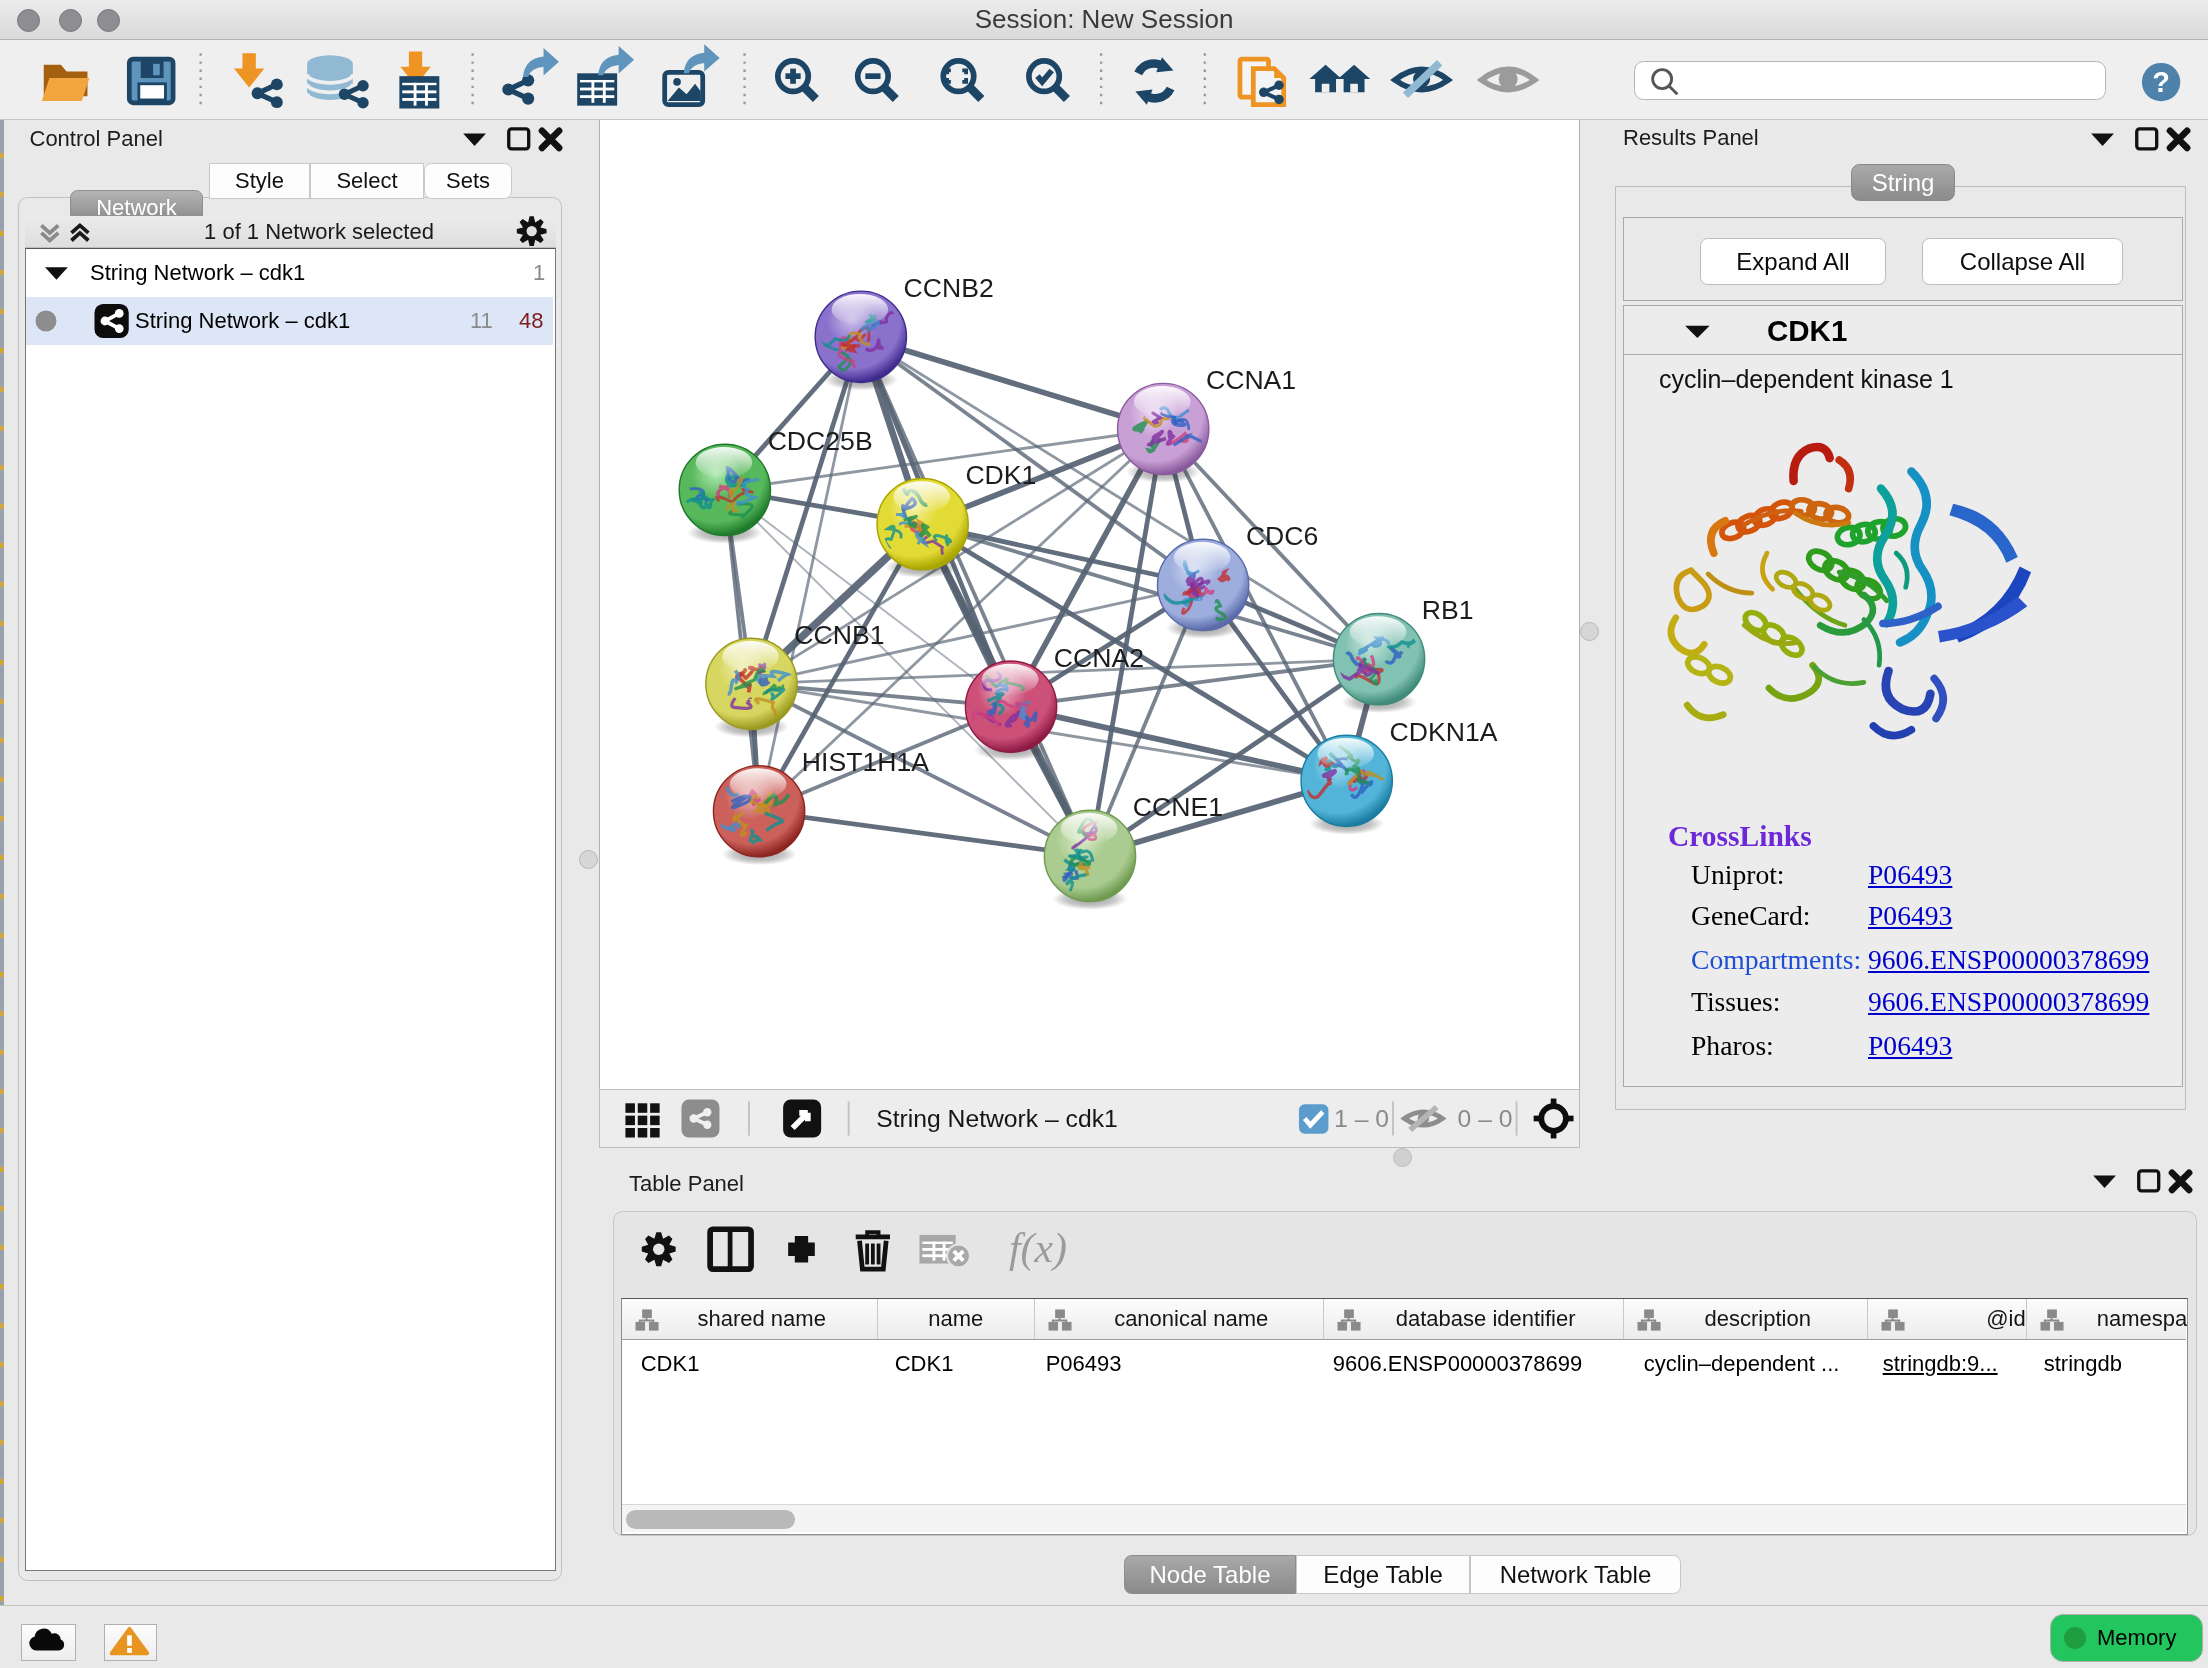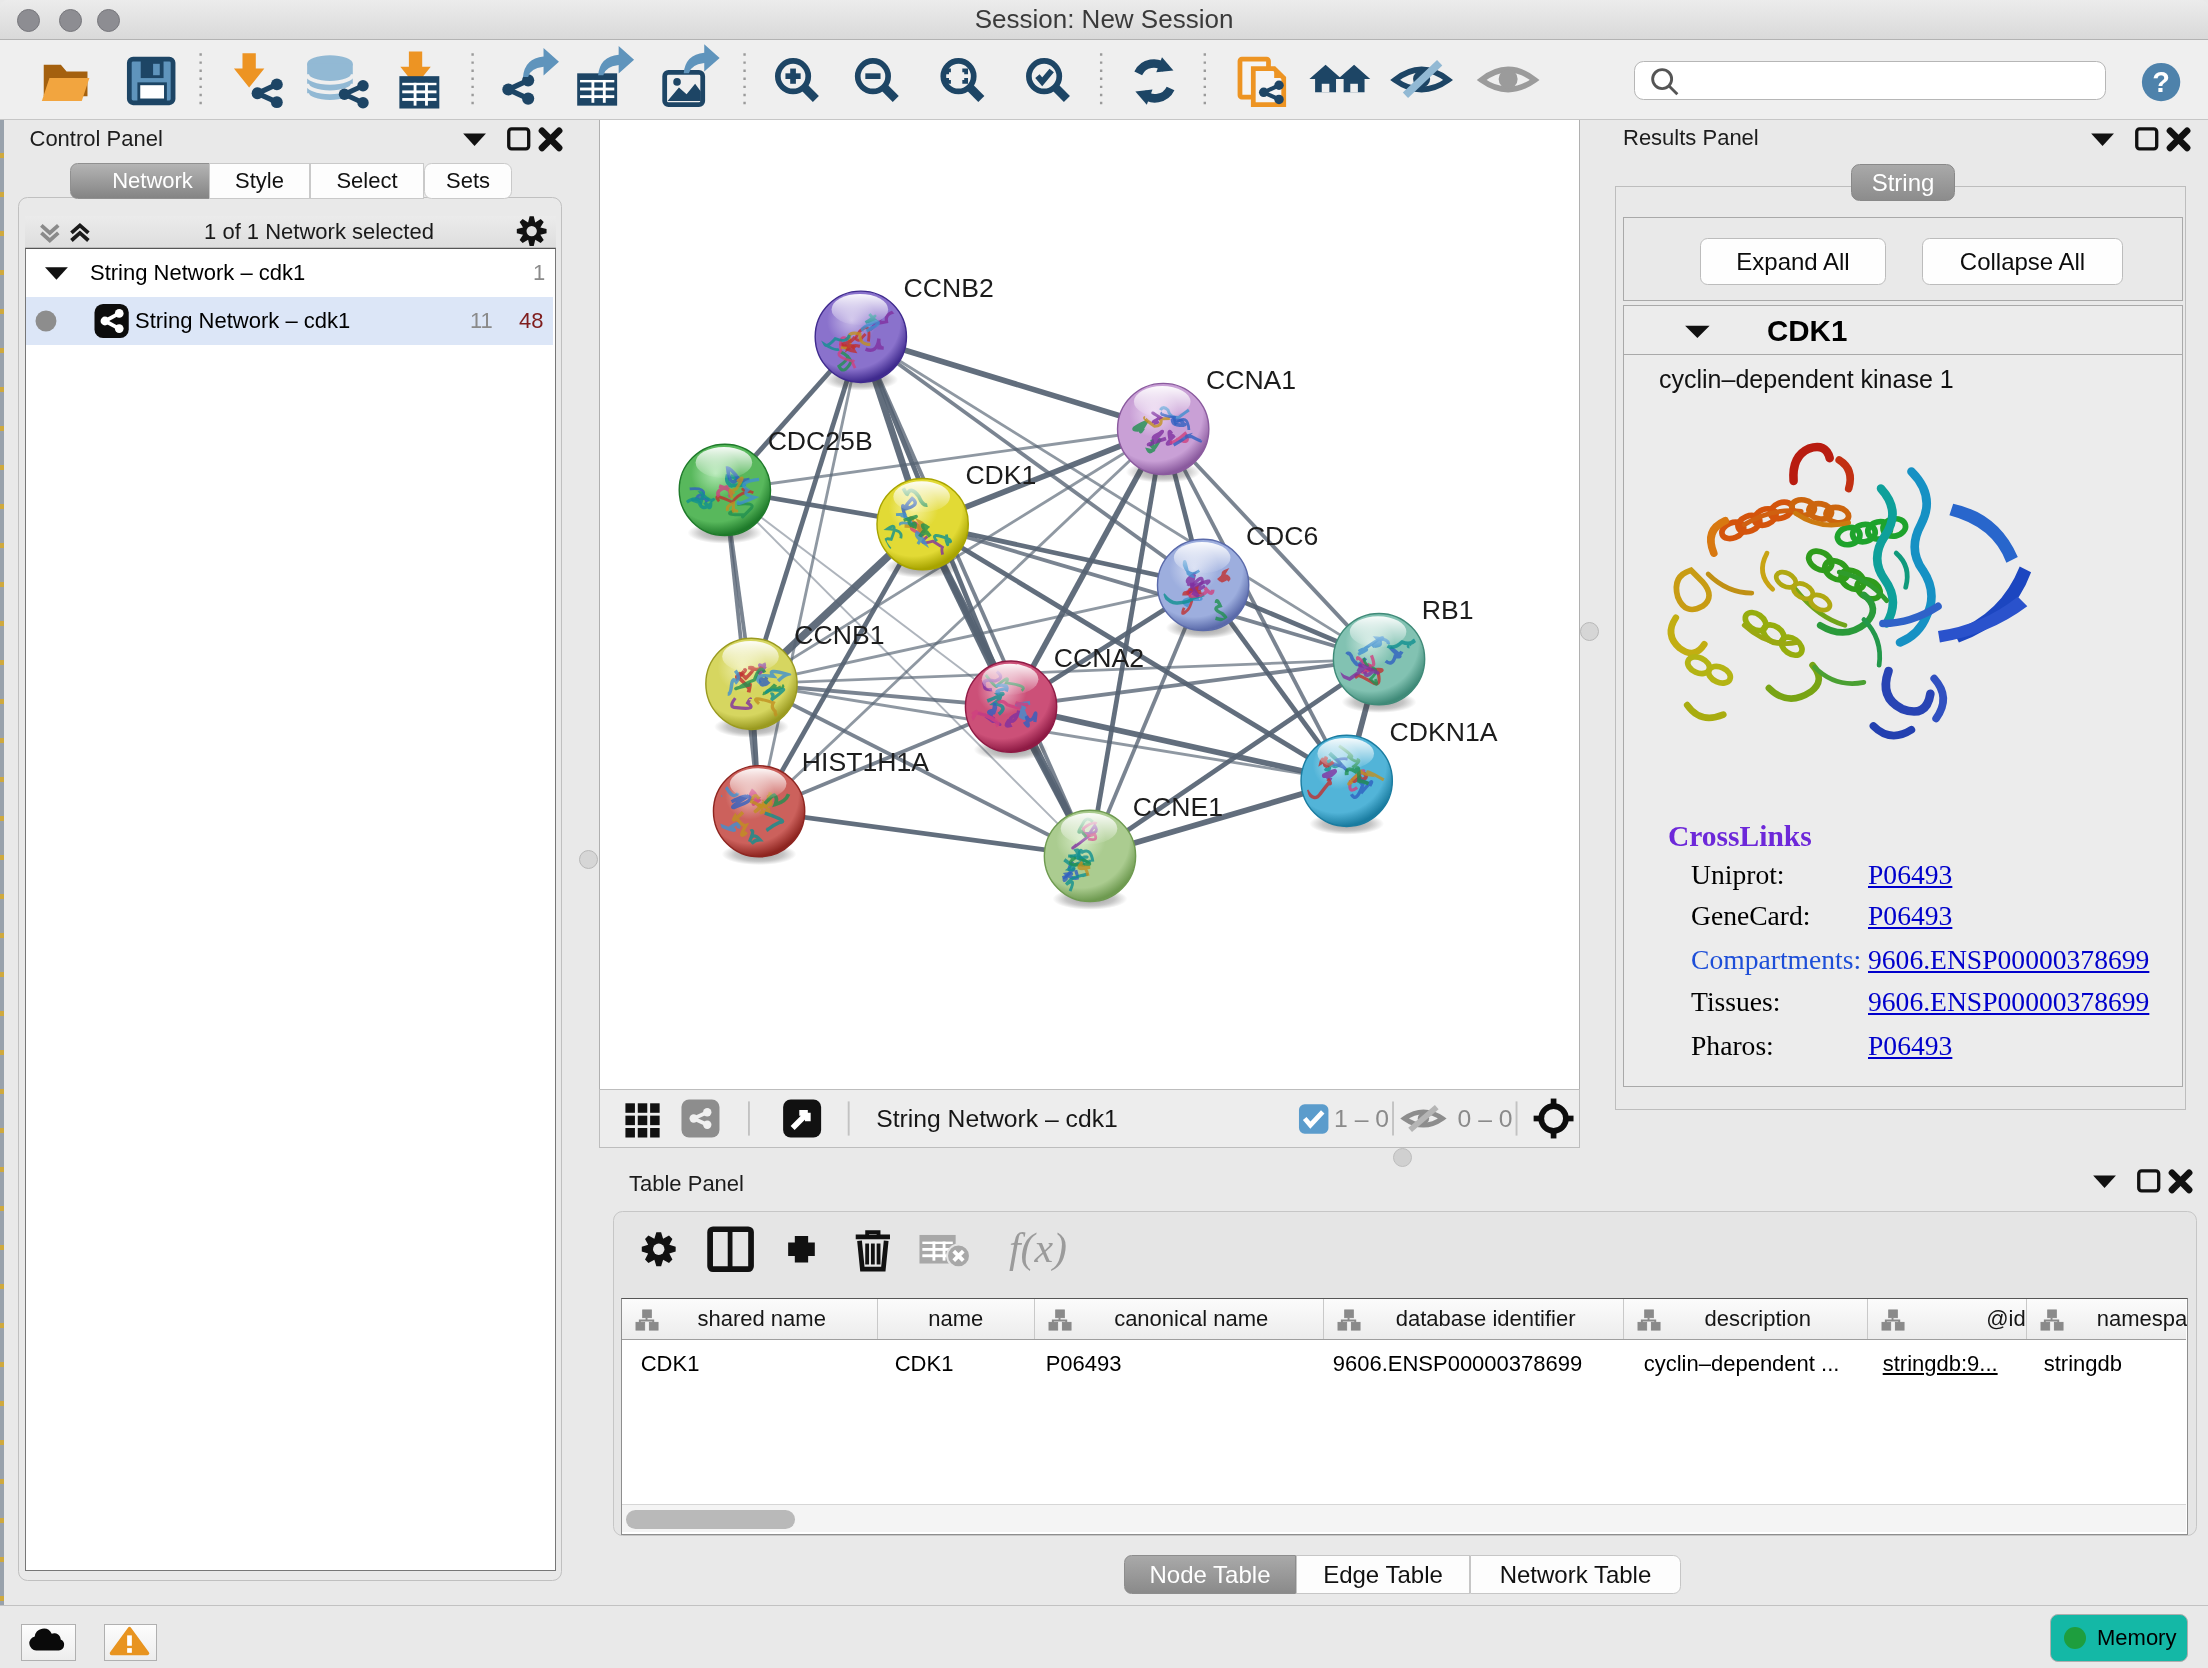--- a/index.html
+++ b/index.html
@@ -180,21 +180,21 @@
       </svg>
     </div>
   <svg width="48" height="48" style="position:absolute;left:2139px;top:20px;" viewBox="0 0 50 50">
       <circle cx="23" cy="23" r="20" fill="#4e82ab"></circle>
       <text x="23" y="33" font-size="30" font-weight="bold" fill="#fff" text-anchor="middle" font-family="Liberation Sans,sans-serif">?</text>
     </svg>
 </div>
 
 <div class="abs panel-title" style="left:29.5px;top:126px;">Control Panel</div>
 <div class="abs" id="ctrl-box"></div>
-<div class="tab sel" style="left:70px;width:165px;border-radius:7.6px;">Network</div>
+<div class="tab sel" style="left:70px;width:133px;border-radius:7.6px;margin-top:27px;">Network</div>
 <div class="tab" style="left:209px;width:101px;">Style</div>
 <div class="tab" style="left:310px;width:114px;">Select</div>
 <div class="tab" style="left:424px;width:88px;border-radius:7.6px;">Sets</div>
 <div class="abs" id="ctrl-bar">
   <svg width="571" height="32" style="position:absolute;left:0;top:0;" viewBox="0 0 600 34">
       <g stroke="#8a8a8a" stroke-width="4" fill="none">
         <path d="M 14 10 l 9 8 l 9 -8 M 14 18 l 9 8 l 9 -8"></path>
       </g>
       <g stroke="#1a1a1a" stroke-width="4" fill="none">
         <path d="M 46 18 l 9 -8 l 9 8 M 46 26 l 9 -8 l 9 8"></path>
@@ -808,21 +808,21 @@
 
 <div class="abs" id="statusbar">
   <div class="sbtn" style="left:21px;width:55px;"><svg width="51" height="33" viewBox="0 0 54 35">
         <path d="M 15 27 a 7.5 7.5 0 0 1 -1.5 -14.8 a 9.5 9.5 0 0 1 18 -3 a 7 7 0 0 1 9.5 6.3 a 6 6 0 0 1 -2 11.5 z" fill="#0a0a0a"></path>
       </svg></div>
   <div class="sbtn" style="left:104px;width:53px;"><svg width="49" height="33" viewBox="0 0 52 35">
         <path d="M 26 4 L 45 30 L 7 30 Z" fill="#e89420" stroke="#e89420" stroke-width="4" stroke-linejoin="round"></path>
         <rect x="23.5" y="11" width="5" height="11" fill="#fff"></rect>
         <rect x="23.5" y="24.5" width="5" height="5" fill="#fff"></rect>
       </svg></div>
-  <div class="sbtn" style="left:2050px;top:7.6px;width:138px;height:48px;background:#14b8a6;border:1px solid #aeaeae;border-radius:8px;">
+  <div class="sbtn" style="left:2050px;top:7.6px;width:153px;height:48px;background:#22c55e;border:1px solid #aeaeae;border-radius:13px;">
     <div style="position:absolute;left:13.3px;top:12.4px;width:22px;height:22px;border-radius:50%;background:#1e9e3e;"></div>
     <div style="position:absolute;left:46px;top:0;line-height:46px;font-size:22px;color:#000;">Memory</div>
   </div>
 </div>
 <svg class="abs" style="left:461px;top:126px;" width="105" height="28.5" viewBox="0 0 110 30">
     <path d="M 2 8 L 26 8 L 14 21 Z" fill="#111"></path>
     <rect x="50" y="3" width="21" height="21" rx="3" fill="none" stroke="#111" stroke-width="3.5"></rect>
     <path d="M 85 5 L 103 23 M 103 5 L 85 23" stroke="#111" stroke-width="7" stroke-linecap="round"></path>
   </svg>
 <svg class="abs" style="left:2089px;top:126px;" width="105" height="28.5" viewBox="0 0 110 30">

